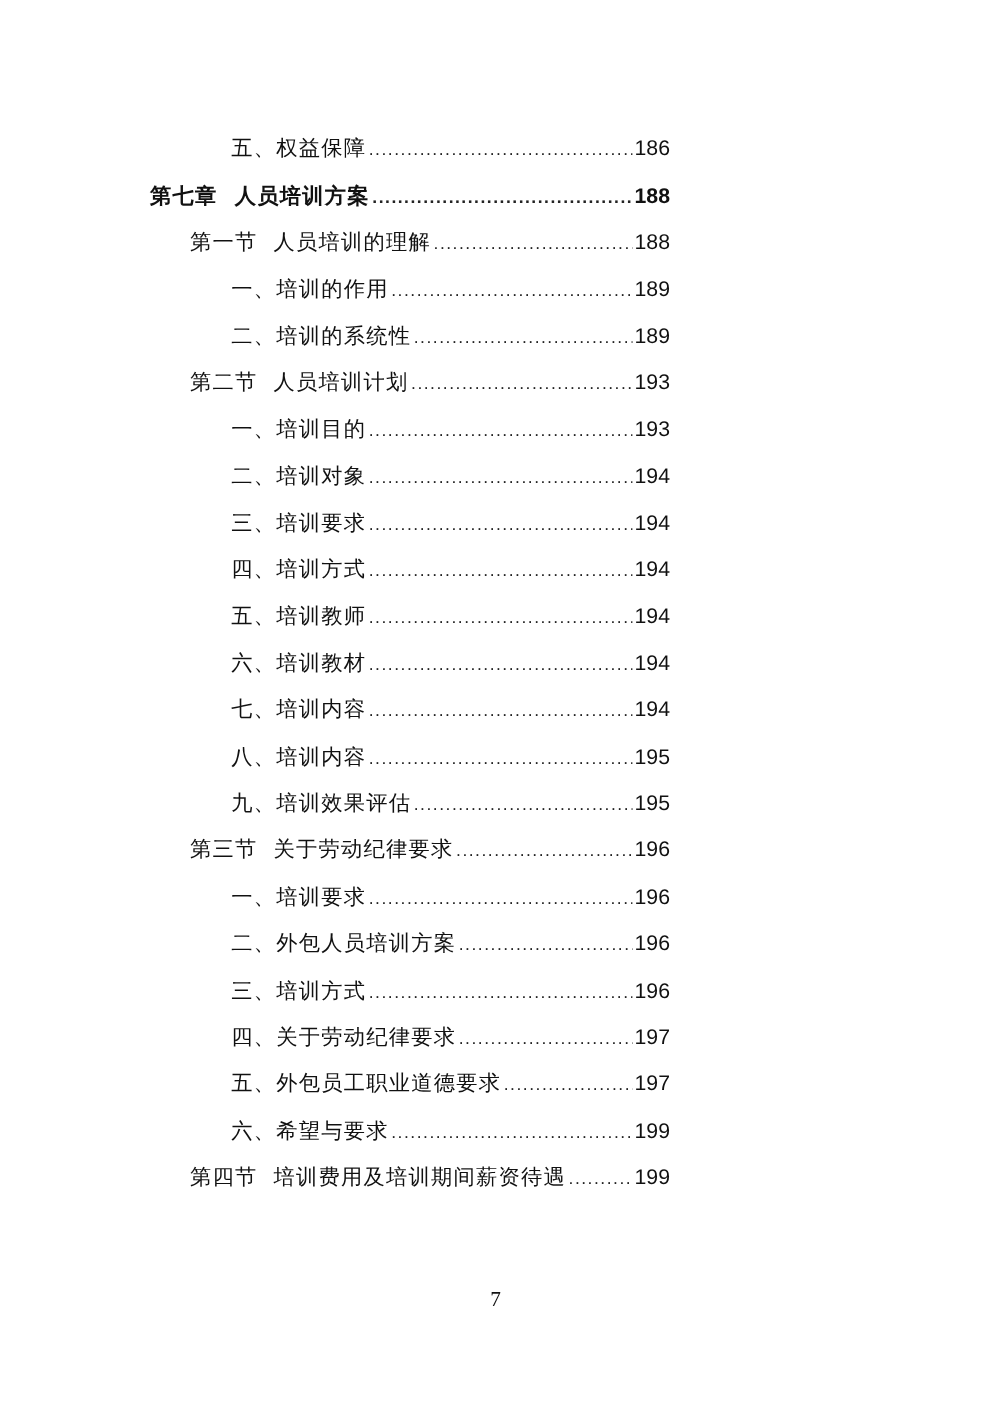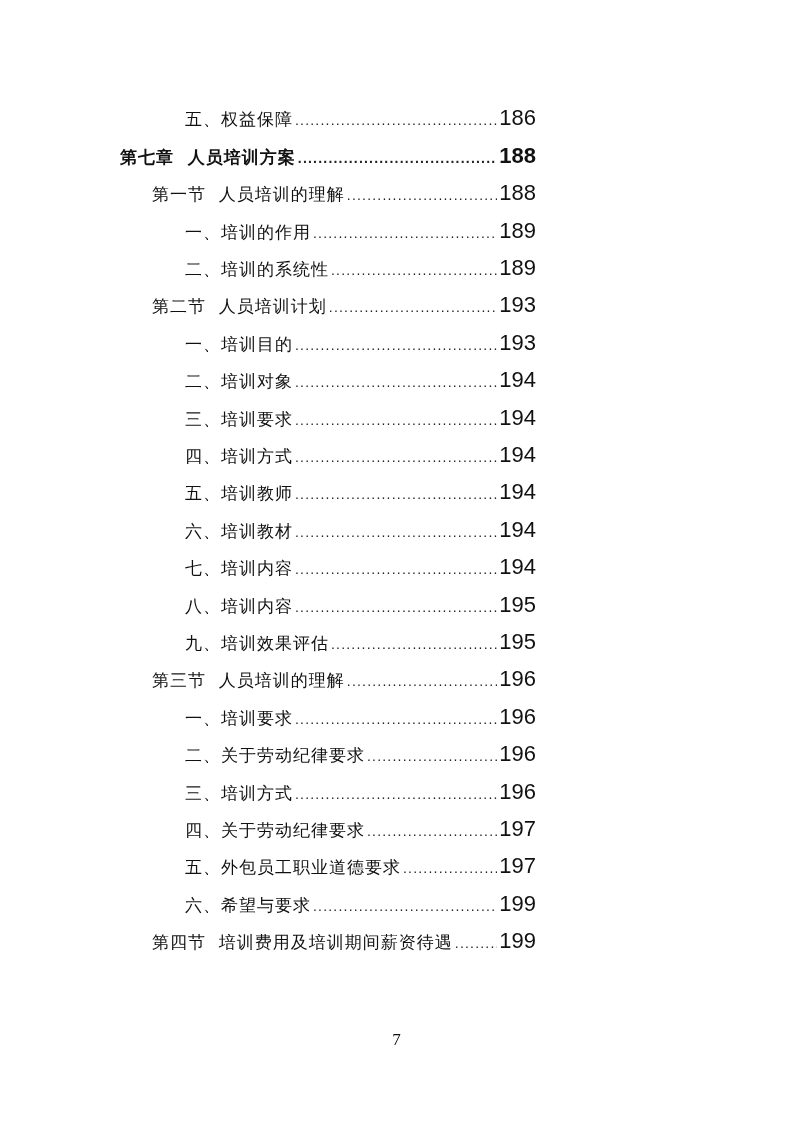--- a/index.html
+++ b/index.html
@@ -9,21 +9,21 @@
   .row { position: relative; height: 37.4px; display: flex; align-items: center;
          font-size: 17px; line-height: 37.4px; }
   .row .inner { position: absolute; right: 120px; display: flex; align-items: baseline; }
   .row.level-chapter .inner { left: 120px; font-weight: bold; }
   .row.level-section .inner { left: 152px; }
   .row.level-item .inner { left: 185px; }
   .title { white-space: pre; flex: 0 0 auto; letter-spacing: 1px; }
   .leader { flex: 1 1 auto; overflow: hidden; white-space: nowrap; margin: 0 2px;
             font-family: "Liberation Sans", sans-serif; font-size: 14px; letter-spacing: 1.2px; color: #222; }
   .leader::before { content: "................................................................................................................................................................................"; }
-  .page { flex: 0 0 auto; font-family: "Liberation Sans", sans-serif; font-size: 22px; }
+  .page { flex: 0 0 auto; font-family: "Liberation Sans", sans-serif; font-size: 17px; }
   .level-chapter .page { font-weight: bold; }
   .level-chapter .leader { font-weight: bold; }
   .footer-page { position: absolute; left: 0; width: 793px; top: 1030px; text-align: center;
                  font-family: "Liberation Serif", serif; font-size: 17px; }
 </style>
 </head>
 <body>
 
 <div class="toc">
   <div class="row level-item">
@@ -126,35 +126,35 @@
     </div>
   <div class="row level-item">
       <div class="inner">
         <span class="title">九、培训效果评估</span>
         <span class="leader"></span>
         <span class="page">195</span>
       </div>
     </div>
   <div class="row level-section">
       <div class="inner">
-        <span class="title">第三节  人员培训的理解</span>
+        <span class="title">第三节  关于劳动纪律要求</span>
         <span class="leader"></span>
         <span class="page">196</span>
       </div>
     </div>
   <div class="row level-item">
       <div class="inner">
         <span class="title">一、培训要求</span>
         <span class="leader"></span>
         <span class="page">196</span>
       </div>
     </div>
   <div class="row level-item">
       <div class="inner">
-        <span class="title">二、关于劳动纪律要求</span>
+        <span class="title">二、外包人员培训方案</span>
         <span class="leader"></span>
         <span class="page">196</span>
       </div>
     </div>
   <div class="row level-item">
       <div class="inner">
         <span class="title">三、培训方式</span>
         <span class="leader"></span>
         <span class="page">196</span>
       </div>

